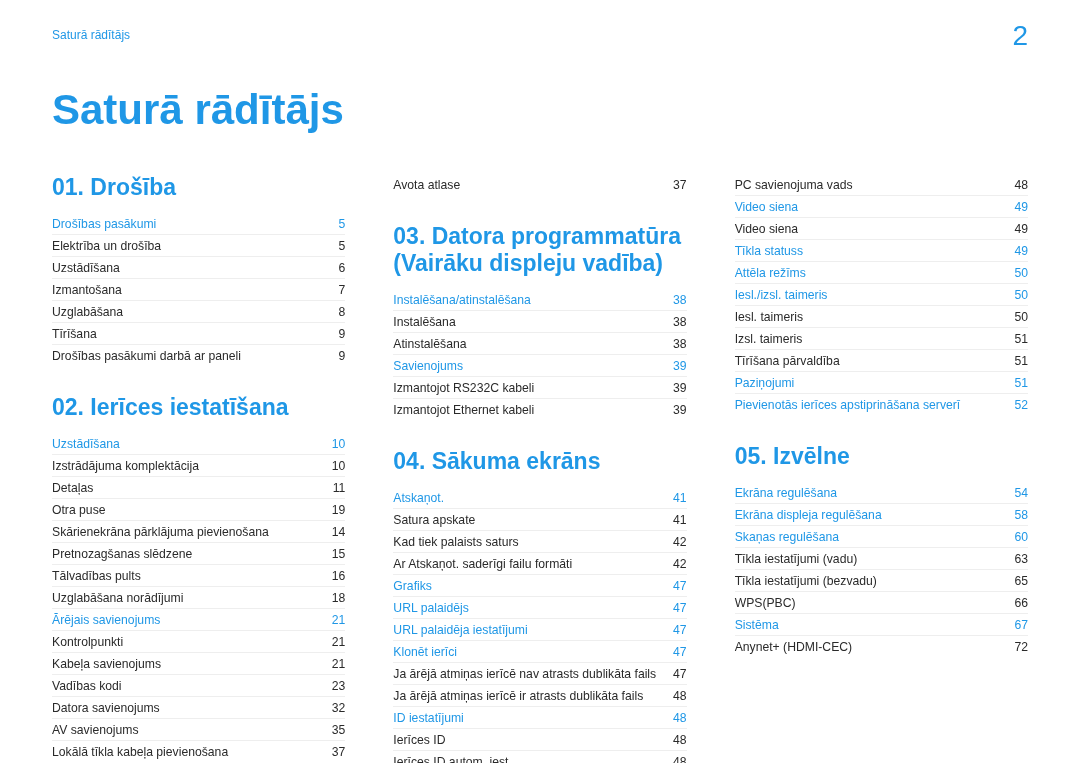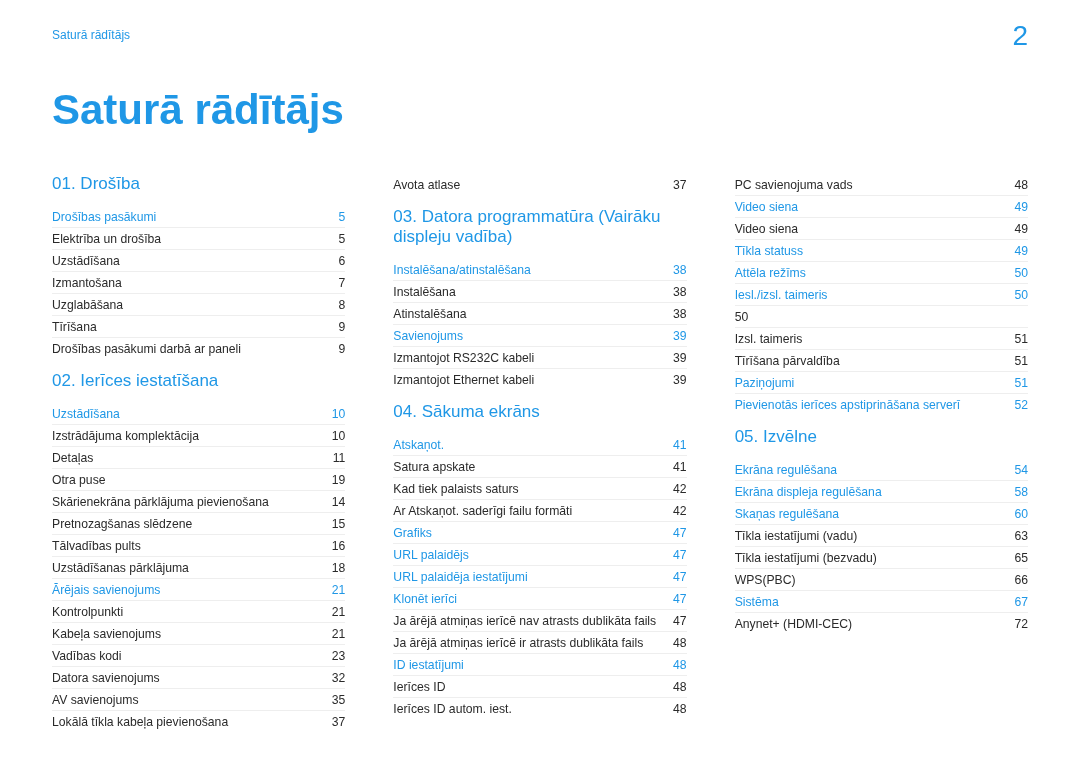--- a/index.html
+++ b/index.html
@@ -47,25 +47,25 @@
   .cols {
     display: flex;
     gap: 48px;
   }
   .col {
     flex: 1;
     min-width: 0;
   }
   .section-head {
     color: var(--blue);
-    font-size: 17px;
-    font-weight: 400;
+    font-size: 23px;
+    font-weight: 700;
     margin: 0 0 12px 0;
   }
-  .section-head.mt { margin-top: 12px; }
+  .section-head.mt { margin-top: 28px; }
   .row {
     display: flex;
     justify-content: space-between;
     align-items: baseline;
     font-size: 12.2px;
     padding: 3.5px 0;
     border-bottom: 1px solid #eee;
     gap: 10px;
   }
   .row:last-child { border-bottom: none; }
@@ -143,21 +143,21 @@
           </div>
           <div class="row">
             <span class="t">Pretnozagšanas slēdzene</span>
             <span class="p">15</span>
           </div>
           <div class="row">
             <span class="t">Tālvadības pults</span>
             <span class="p">16</span>
           </div>
           <div class="row">
-            <span class="t">Uzstādīšanas pārklājuma</span>
+            <span class="t">Uzglabāšana norādījumi</span>
             <span class="p">18</span>
           </div>
           <div class="row link">
             <span class="t">Ārējais savienojums</span>
             <span class="p">21</span>
           </div>
           <div class="row">
             <span class="t">Kontrolpunkti</span>
             <span class="p">21</span>
           </div>
@@ -293,20 +293,21 @@
           </div>
           <div class="row link">
             <span class="t">Attēla režīms</span>
             <span class="p">50</span>
           </div>
           <div class="row link">
             <span class="t">Iesl./izsl. taimeris</span>
             <span class="p">50</span>
           </div>
           <div class="row">
+            <span class="t">Iesl. taimeris</span>
             <span class="p">50</span>
           </div>
           <div class="row">
             <span class="t">Izsl. taimeris</span>
             <span class="p">51</span>
           </div>
           <div class="row">
             <span class="t">Tīrīšana pārvaldība</span>
             <span class="p">51</span>
           </div>

